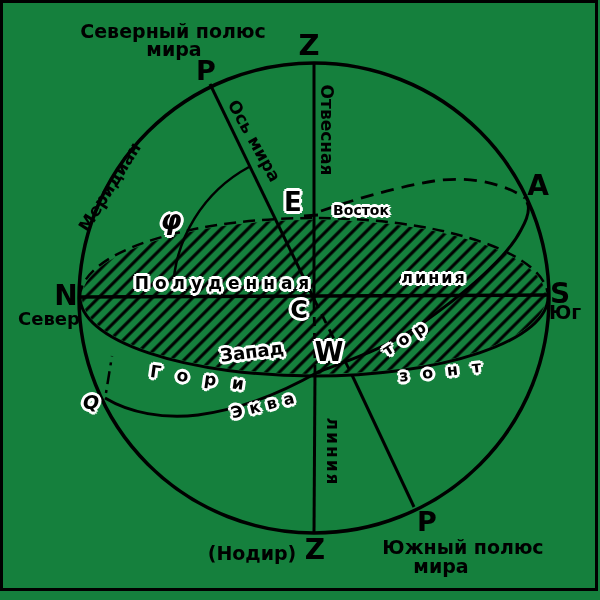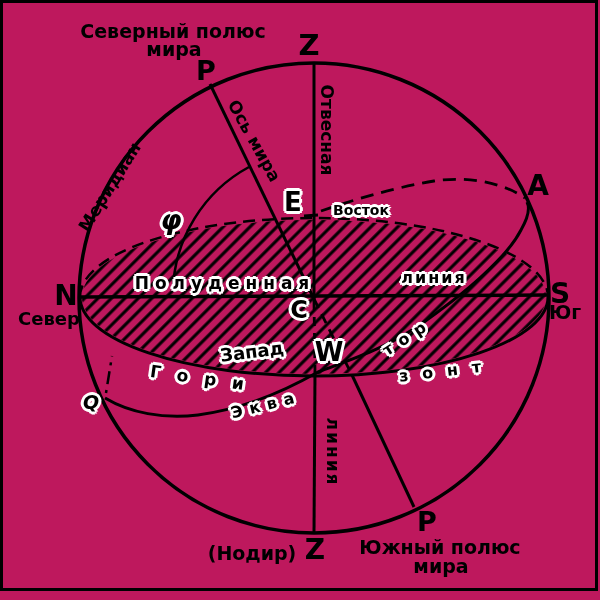--- a/index.html
+++ b/index.html
@@ -1,16 +1,16 @@
 <!DOCTYPE html>
 <html><head>
 <meta charset="utf-8">
 <style>
   html,body{margin:0;padding:0;background:#fff;}
-  #stage{position:relative;width:600px;height:600px;background:#be185d;overflow:hidden;
+  #stage{position:relative;width:600px;height:600px;background:#15803d;overflow:hidden;
          font-family:"DejaVu Sans","Liberation Sans",sans-serif;}
   #stage svg{position:absolute;left:0;top:0;}
   .lbl{position:absolute;font-weight:bold;color:#000;white-space:nowrap;line-height:1;
        transform:translate(-50%,-50%);}
   .halo{text-shadow:2px 0 0 #fff,-2px 0 0 #fff,0 2px 0 #fff,0 -2px 0 #fff,
         2px 2px 0 #fff,-2px -2px 0 #fff,2px -2px 0 #fff,-2px 2px 0 #fff,
         3px 0 0 #fff,-3px 0 0 #fff,0 3px 0 #fff,0 -3px 0 #fff;}
   .it{font-style:italic;}
 </style>
 </head>
@@ -95,16 +95,16 @@
 
   <div class="lbl halo it" style="left:91px;top:402px;font-size:19px;">Q</div>
 
   <div class="lbl" style="left:332px;top:452px;font-size:17px;letter-spacing:2px;transform:translate(-50%,-50%) rotate(90deg);">линия</div>
 
   <div class="lbl" style="left:427px;top:521px;font-size:27px;">P</div>
 
   <div class="lbl" style="left:252px;top:553px;font-size:19px;">(Нодир)</div>
   <div class="lbl" style="left:315px;top:550px;font-size:28px;">Z</div>
 
-  <div class="lbl" style="left:440px;top:547px;font-size:19px;">Южный полюс</div>
+  <div class="lbl" style="left:463px;top:547px;font-size:19px;">Южный полюс</div>
   <div class="lbl" style="left:441px;top:566px;font-size:19px;">мира</div>
 
 </div>
 
 </body></html>

